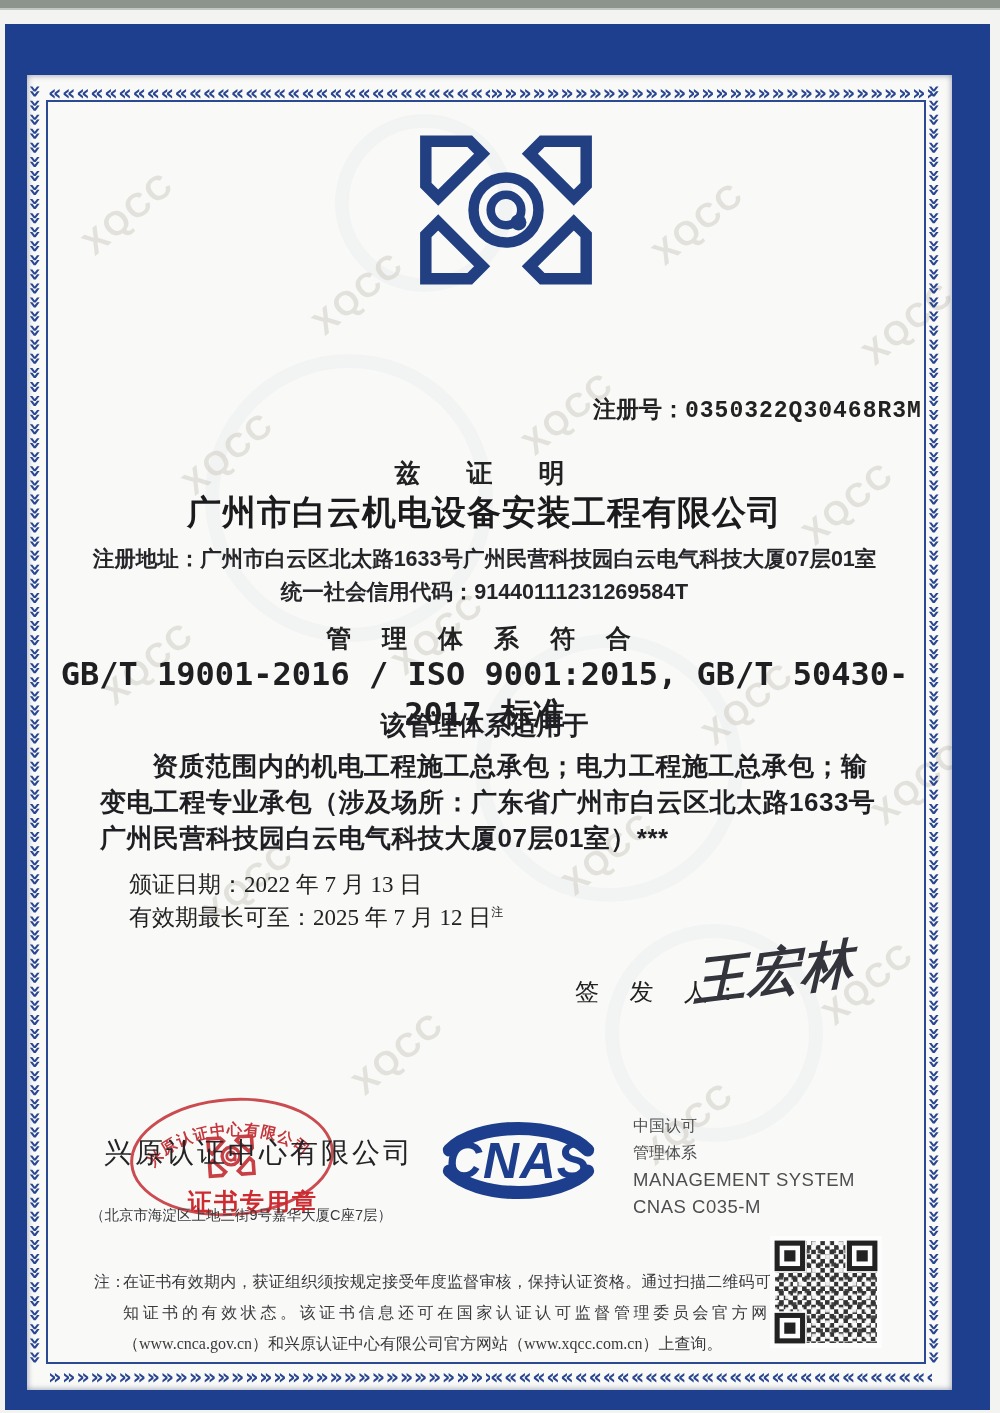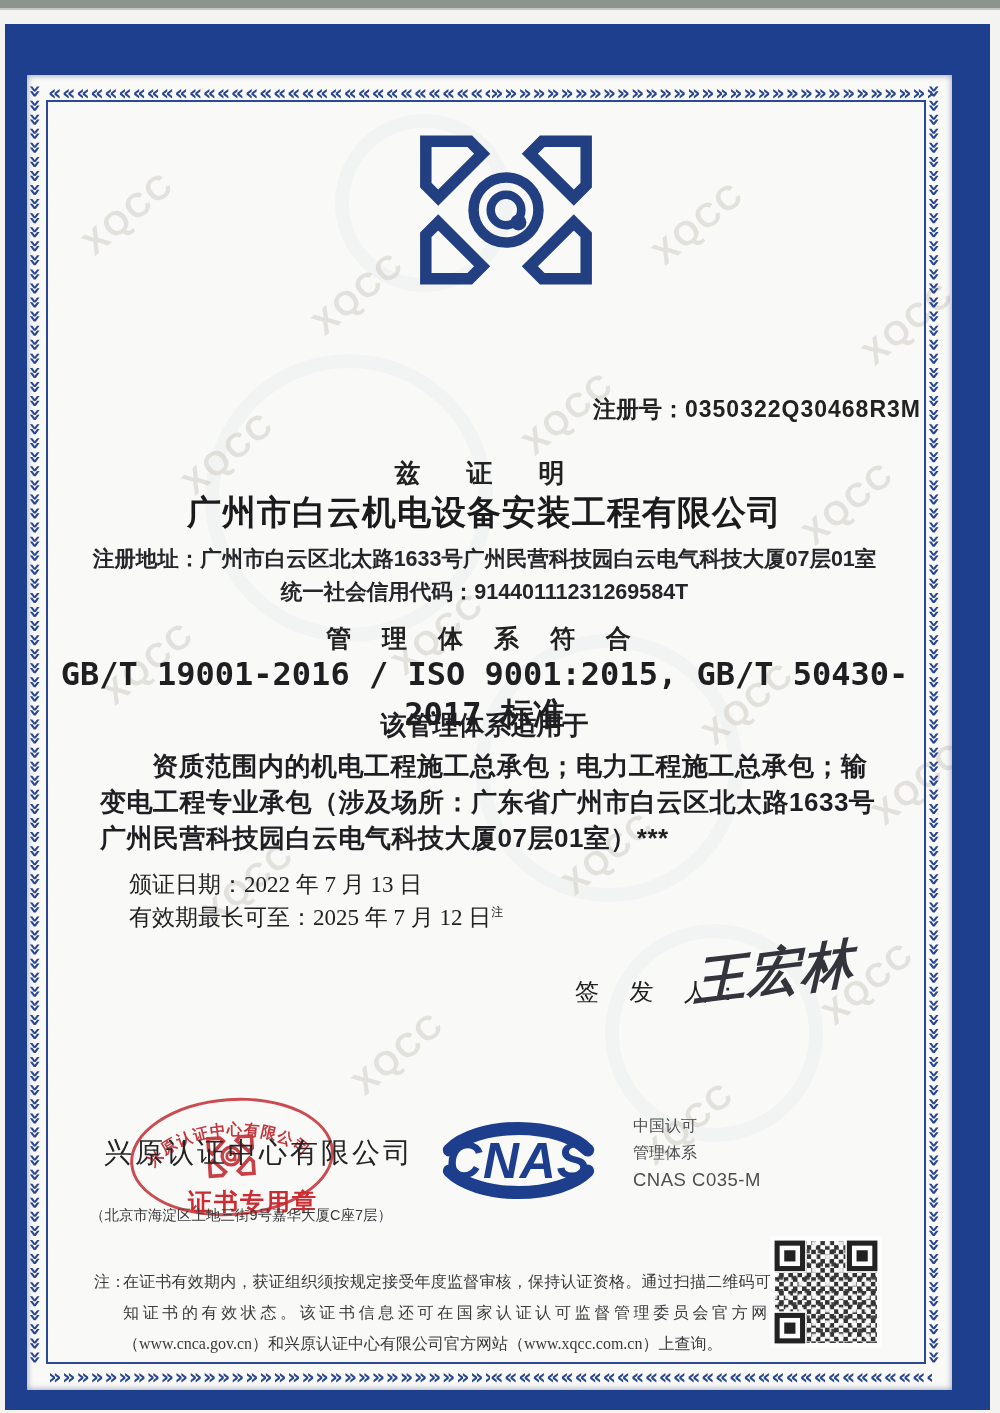--- a/index.html
+++ b/index.html
@@ -26,21 +26,21 @@
   .inner-line{position:absolute;left:46px;top:100px;width:876px;height:1260px;border:2px solid #2c4a94;background:transparent;}
   
   .wm{position:absolute;font-weight:bold;font-size:34px;letter-spacing:2px;color:rgba(198,190,180,.42);
     transform:rotate(-40deg);font-family:"Liberation Sans",sans-serif;}
   .ring{position:absolute;border:14px solid rgba(185,192,205,.10);border-radius:50%;}
   
   .abs{position:absolute;}
   .centered{left:47px;width:875px;text-align:center;}
   .title{top:303px;font-size:50px;font-weight:900;letter-spacing:6px;color:#1c1c1e;}
   .regline{top:394px;left:593px;font-size:23px;color:#222;white-space:nowrap;}
-  .regnum{font-family:Liberation Sans, sans-serif;font-weight:bold;letter-spacing:1px;}
+  .regnum{font-family:Liberation Mono, monospace;font-weight:bold;letter-spacing:1px;}
   .hereby{top:456px;font-size:26px;letter-spacing:10px;color:#222;font-weight:600;}
   .company{top:490px;font-size:34px;font-weight:bold;color:#1b1b1d;letter-spacing:1px;}
   .addr{top:544px;font-size:21.5px;color:#26262a;font-weight:600;}
   .code{top:577px;font-size:21.5px;color:#26262a;font-weight:600;text-align:center;}
   .conform{top:622px;font-size:25px;font-weight:600;letter-spacing:12px;color:#222;}
   .standards{top:655px;font-size:32px;font-weight:bold;font-family:"DejaVu Sans Mono","Liberation Sans",monospace;color:#1f1f22;letter-spacing:0;}
   .scopehead{top:708px;font-size:26px;font-weight:bold;color:#202024;}
   .scope{top:748px;left:100px;width:792px;font-size:26px;font-weight:bold;line-height:36px;
     color:#1f1f23;text-align:left;text-indent:2em;letter-spacing:.5px;}
   .dateline{left:85px;font-size:23px;font-family:"Liberation Serif",serif;color:#222;}
@@ -175,20 +175,21 @@
   <div class="abs office">（北京市海淀区上地三街9号嘉华大厦C座7层）</div>
 
   <svg class="abs cnas-logo" width="173" height="105" viewBox="0 0 190 120">
     <path d="M16,48 A 88,44 0 0 1 174,48" fill="none" stroke="#1d3e8c" stroke-width="15" stroke-linecap="round"></path>
     <path d="M174,72 A 88,44 0 0 1 16,72" fill="none" stroke="#1d3e8c" stroke-width="15" stroke-linecap="round"></path>
     <text x="95" y="80" text-anchor="middle" font-size="57" font-style="italic" font-weight="bold" fill="#1d3e8c" font-family="Liberation Sans, sans-serif" letter-spacing="1">CNAS</text>
   </svg>
   <div class="abs cnas-text">
     <div class="c1">中国认可</div>
     <div class="c2">管理体系</div>
+    <div class="c3">MANAGEMENT SYSTEM</div>
     <div class="c4">CNAS C035-M</div>
   </div>
 
   <div class="abs note">
     <span class="note-label">注：</span>
     <span>在证书有效期内，获证组织须按规定接受年度监督审核，保持认证资格。通过扫描二维码可获知证书的有效状态。该证书信息还可在国家认证认可监督管理委员会官方网站（www.cnca.gov.cn）和兴原认证中心有限公司官方网站（www.xqcc.com.cn）上查询。</span>
   </div>
 
   <svg class="abs qr" width="112" height="112" viewBox="0 0 110 110">
     <rect width="110" height="110" fill="#fdfdfd"></rect>

